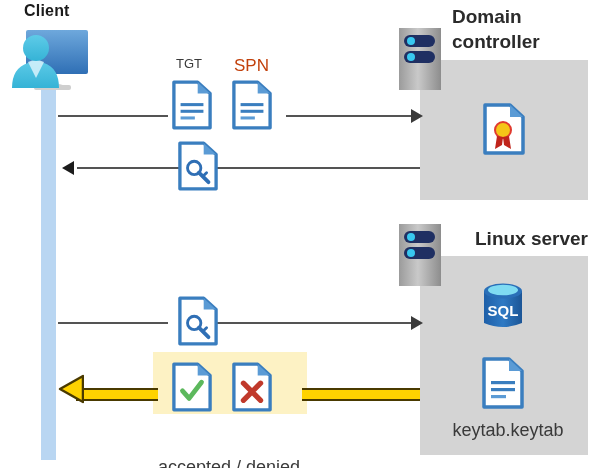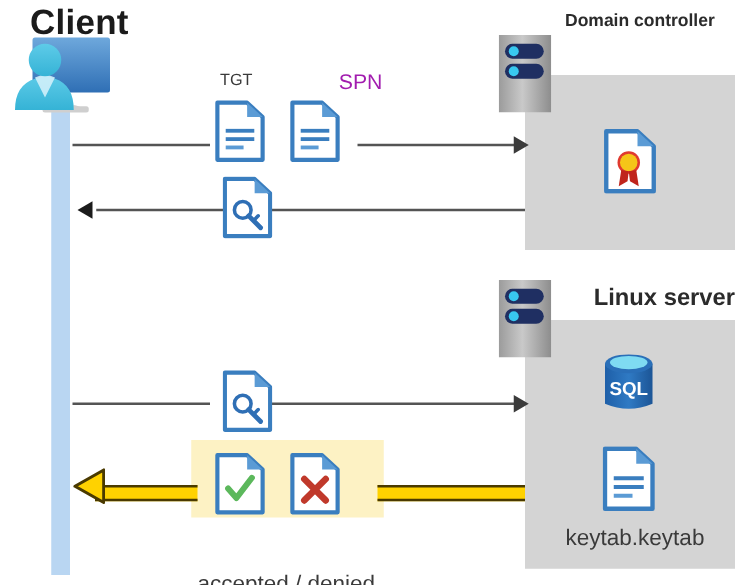--- a/index.html
+++ b/index.html
@@ -6,33 +6,33 @@
   body{
     width:600px;height:468px;background:#ffffff;
     font-family:"Liberation Sans","DejaVu Sans",sans-serif;
     overflow:hidden;position:relative;
   }
   .stage{position:absolute;left:0;top:0;width:600px;height:468px;}
   .abs{position:absolute;}
 
   
   .lbl-client{
-    left:24px;top:2px;font-size:28px;font-weight:bold;color:#1b1b1b;
+    left:24px;top:2px;font-size:16px;font-weight:bold;color:#1b1b1b;
     letter-spacing:.2px;
   }
   .lbl-dc{
-    left:452px;top:4px;font-size:14px;font-weight:bold;color:#2b2b2b;
+    left:452px;top:4px;font-size:19px;font-weight:bold;color:#2b2b2b;
     line-height:25px;width:146px;
   }
   .lbl-linux{
     left:452px;top:226px;font-size:19px;font-weight:bold;color:#2b2b2b;
     line-height:25px;width:146px;margin-left:23px;
   }
   .lbl-tgt{left:176px;top:56px;font-size:13px;color:#3a3a3a;}
-  .lbl-spn{left:234px;top:56px;font-size:17px;color:#a21caf;margin-left:37px;}
+  .lbl-spn{left:234px;top:56px;font-size:17px;color:#c2410c;}
   .lbl-accdenied{
     left:139px;top:457px;width:180px;text-align:center;
     font-size:18px;color:#3a3a3a;
   }
   .lbl-keytab{
     left:428px;top:420px;width:160px;text-align:center;
     font-size:18px;color:#3a3a3a;
   }
 
   

